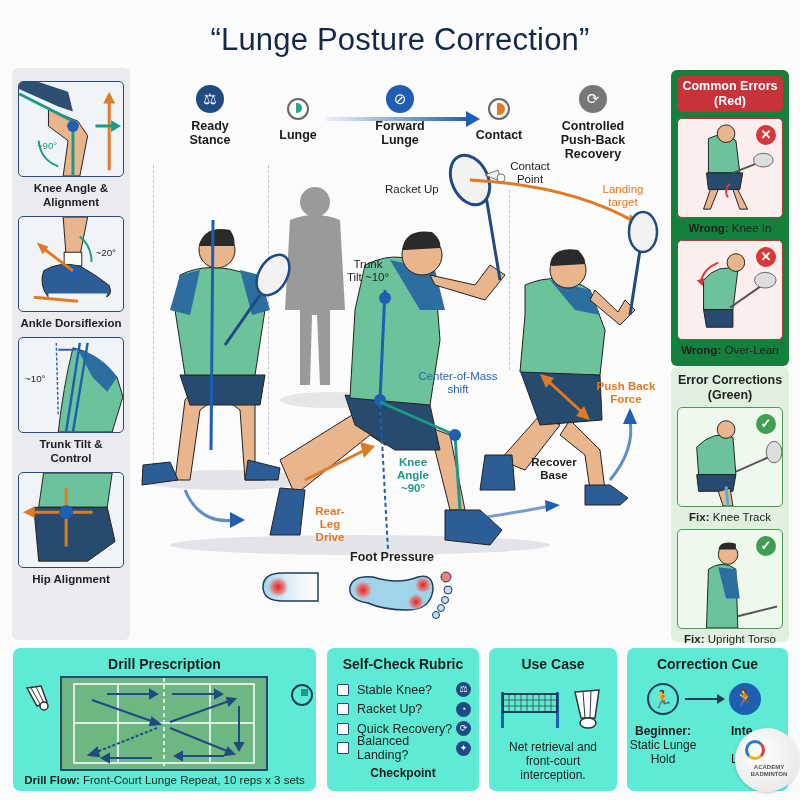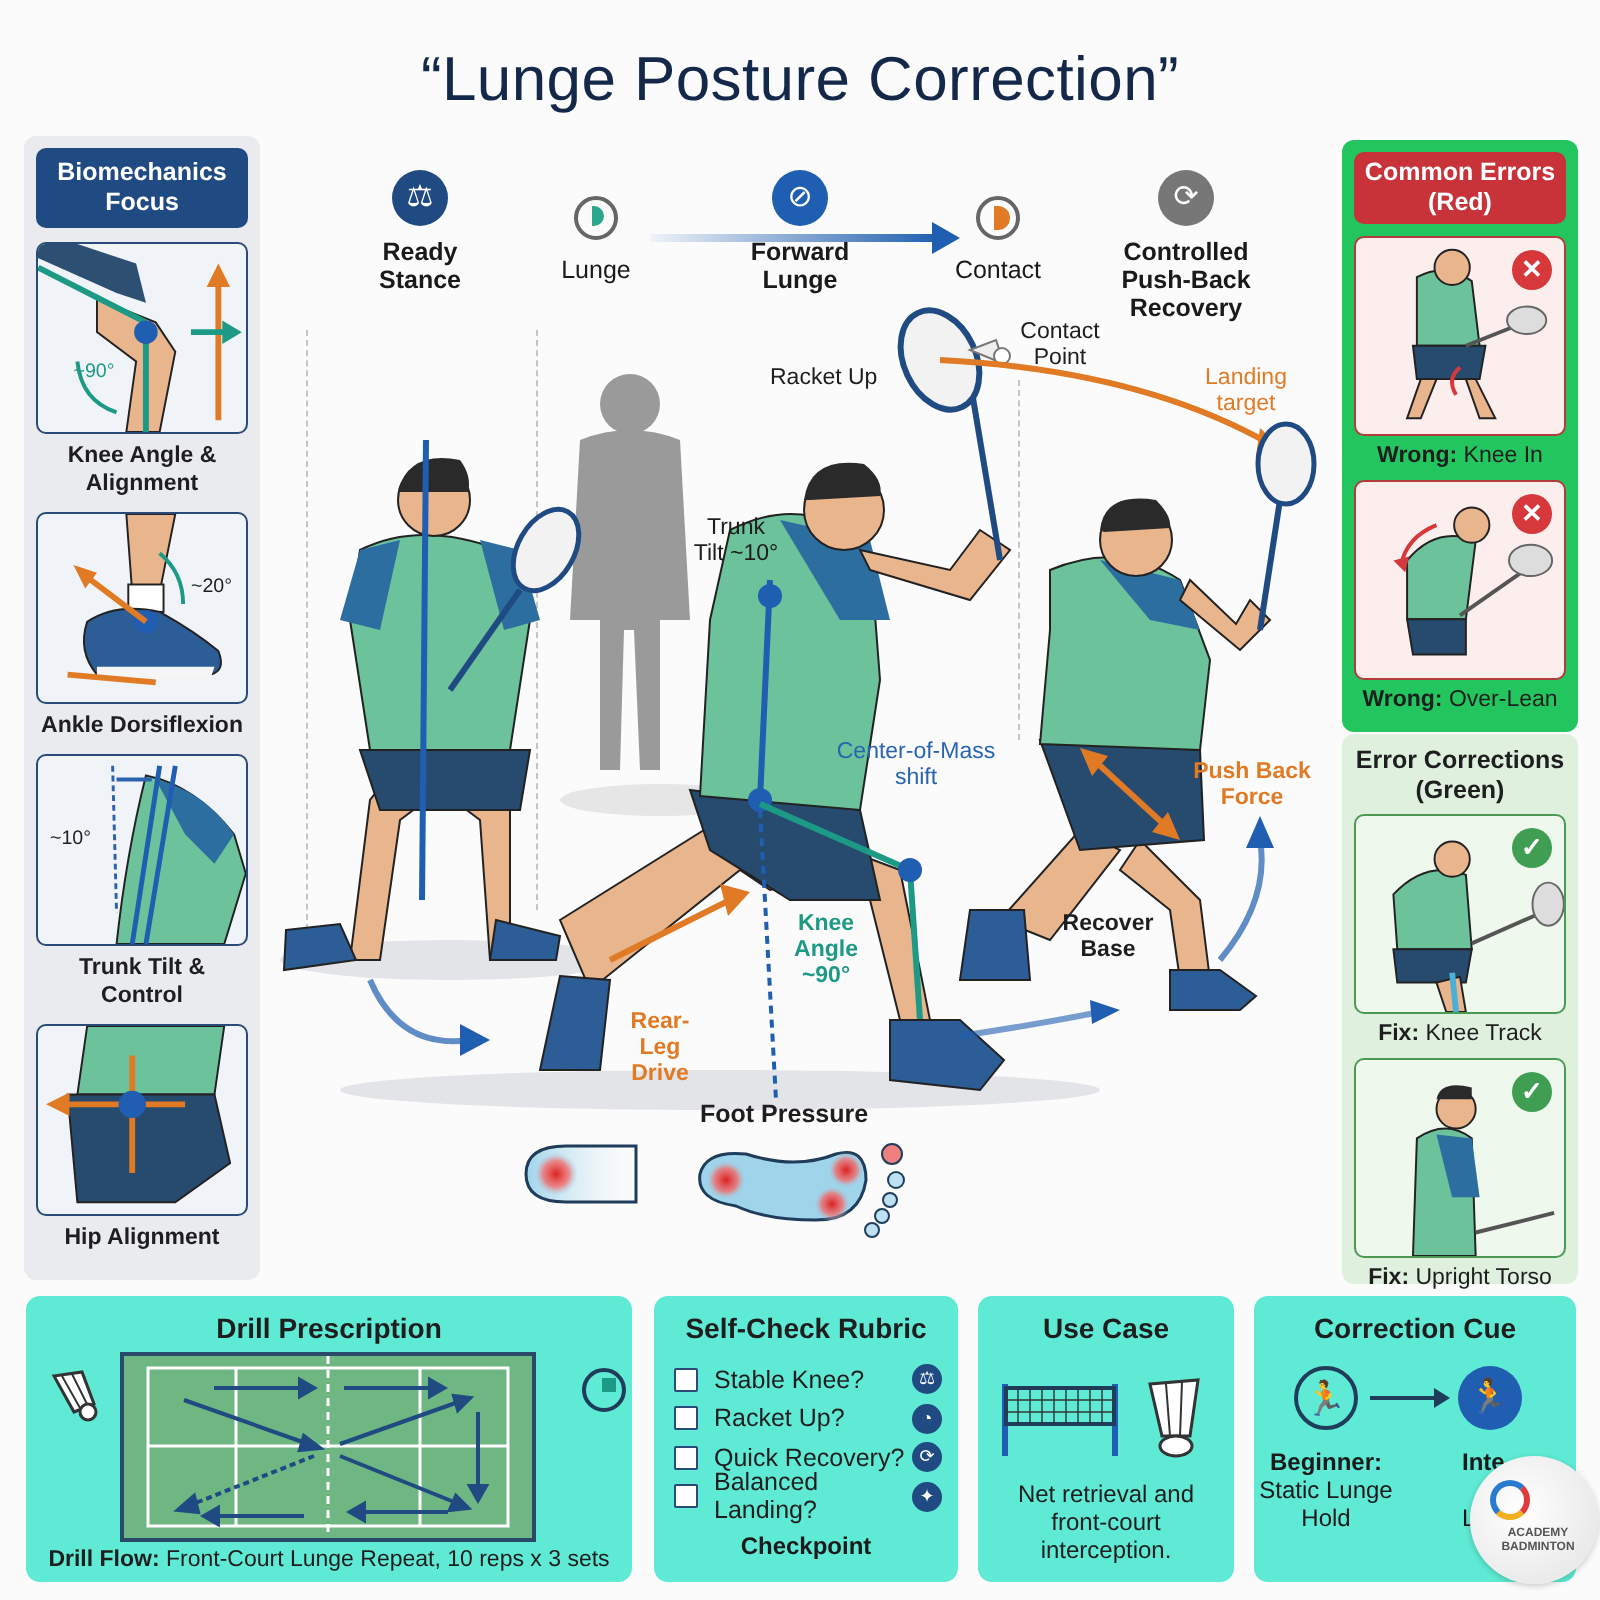--- a/index.html
+++ b/index.html
@@ -8,36 +8,36 @@
   .title { position: absolute; top: 22px; left: 0; width: 800px; text-align: center; font-size: 31px; color: #14284a; font-weight: 400; letter-spacing: 0.2px; }
 
   
   .left-panel { position: absolute; left: 12px; top: 68px; width: 118px; height: 572px; background: #e9ebef; border-radius: 6px; padding: 6px 6px; }
   .panel-head { background: #1f4a82; color: #fff; border-radius: 5px; text-align: center; font-weight: 700; font-size: 12.5px; line-height: 15px; padding: 5px 2px; }
   .bio-card { margin-top: 7px; }
   .bio-img { height: 96px; border: 1.5px solid #2a4a7a; border-radius: 5px; background: #f0f3f7; overflow: hidden; position: relative; }
   .bio-label { text-align: center; font-weight: 700; font-size: 11.5px; line-height: 14px; margin-top: 4px; color: #1e1e1e; }
 
   
-  .err-panel { position: absolute; left: 671px; top: 70px; width: 118px; height: 296px; background: #22c55e; border-radius: 6px; padding: 6px; }
+  .err-panel { position: absolute; left: 671px; top: 70px; width: 118px; height: 296px; background: #15803d; border-radius: 6px; padding: 6px; }
   .err-head { background: #c8333a; color: #fff; border-radius: 5px; text-align: center; font-weight: 700; font-size: 12.5px; line-height: 15px; padding: 3px 2px; }
   .fix-panel { position: absolute; left: 671px; top: 367px; width: 118px; height: 275px; background: #dff0de; border-radius: 6px; padding: 6px; }
   .fix-head { text-align: center; font-weight: 700; font-size: 12.5px; line-height: 15px; color: #1e1e1e; }
   .side-img { height: 100px; border: 1.5px solid #b33a3f; border-radius: 5px; background: #fdeeee; position: relative; overflow: hidden; margin-top: 6px; }
   .fix-panel .side-img { border-color: #4a9a52; background: #eef8ec; }
   .side-label { text-align: center; font-size: 11.5px; margin-top: 4px; color: #1e1e1e; }
   .side-label b { font-weight: 700; }
   .badge { position: absolute; right: 6px; top: 6px; width: 20px; height: 20px; border-radius: 50%; color: #fff; font-weight: 700; font-size: 13px; line-height: 20px; text-align: center; }
   .badge.red { background: #d6383c; }
   .badge.green { background: #3f9e52; }
 
   
   .phase { position: absolute; text-align: center; font-size: 12.5px; line-height: 14px; }
   .phase .lbl { font-weight: 700; }
-  .phase .lbl.light { font-weight: 400; text-align: center; }
+  .phase .lbl.light { font-weight: 700; text-align: center; }
   .phase-icon { width: 28px; height: 28px; border-radius: 50%; margin: 0 auto 6px; display: flex; align-items: center; justify-content: center; color: #fff; font-size: 15px; }
   .flow-line { position: absolute; left: 325px; top: 117px; width: 145px; height: 4px; background: linear-gradient(90deg, rgba(31,94,176,0.05), #1f5eb0); }
   .flow-arrow { position: absolute; left: 466px; top: 111px; width: 0; height: 0; border-top: 8px solid transparent; border-bottom: 8px solid transparent; border-left: 14px solid #1f5eb0; }
 
   .dash-v { position: absolute; width: 0; border-left: 1.5px dashed #c5c5c5; }
 
   .annot { position: absolute; font-size: 11.5px; line-height: 13px; text-align: center; }
   .annot.orange { color: #e07a24; font-weight: 400; }
   .annot.orange.bold { font-weight: 700; }
   .annot.teal { color: #1c9a86; font-weight: 700; }
@@ -51,21 +51,20 @@
   .cb { width: 12px; height: 12px; border: 1.5px solid #2a4a7a; margin-right: 8px; background: #fff; border-radius: 1px; }
   .check-row .txt { flex: 1; }
   .ci { width: 15px; height: 15px; border-radius: 50%; background: #1f4a82; color: #fff; font-size: 9px; line-height: 15px; text-align: center; margin-right: 8px; }
 </style>
 </head>
 <body>
 
 <div class="title">“Lunge Posture Correction”</div>
 
 <div class="left-panel">
-  <div class="panel-head">Biomechanics Focus</div>
 
   <div class="bio-card">
     <div class="bio-img">
       <svg width="100%" height="100%" viewBox="0 0 106 96">
         <path d="M-5 5 L40 25 L55 30 L50 10 L5 -5 Z" fill="#2c4f72"></path>
         <path d="M30 28 L60 40 L70 55 L62 96 L45 96 L50 60 L30 45 Z" fill="#e8b58d" stroke="#222" stroke-width="1"></path>
         <line x1="0" y1="12" x2="55" y2="40" stroke="#1c9a86" stroke-width="3"></line>
         <line x1="55" y1="40" x2="55" y2="96" stroke="#1c9a86" stroke-width="3"></line>
         <circle cx="55" cy="45" r="6" fill="#1f5eb0"></circle>
         <path d="M20 60 Q22 80 40 86" fill="none" stroke="#1c9a86" stroke-width="2"></path>

